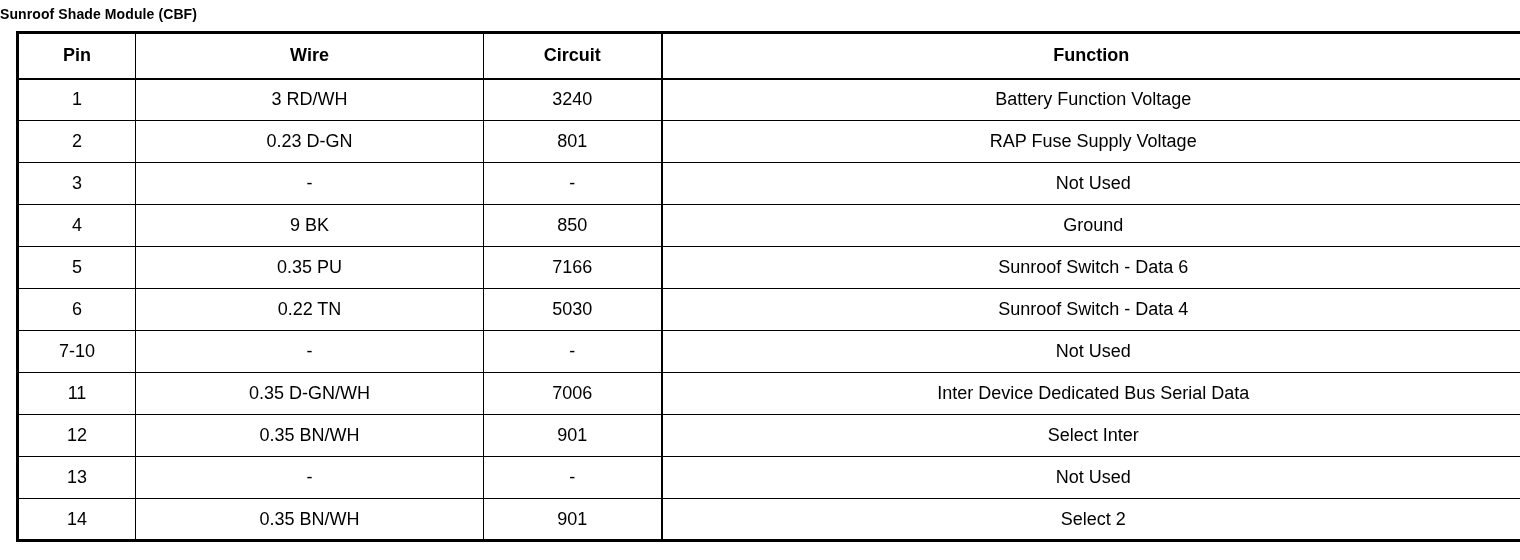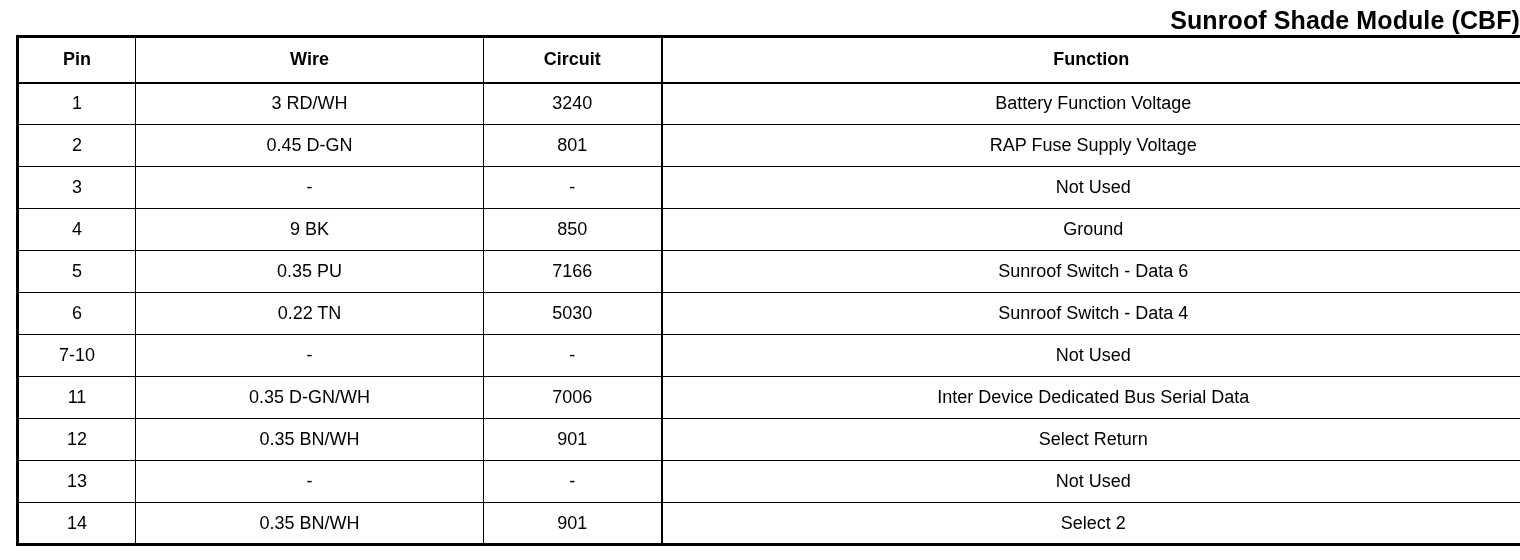--- a/index.html
+++ b/index.html
@@ -14,25 +14,26 @@
     color: #000000;
     overflow: hidden;
   }
   .page {
     width: 1520px;
     height: 560px;
     position: relative;
     box-sizing: border-box;
   }
   .doc-title {
-    text-align: right;
-    font-size: 25px;
+    text-align: left;
+    font-size: 14px;
     font-weight: bold;
     letter-spacing: 0.1px;
     padding-top: 6px;
+    padding-bottom: 9px;
   }
   .table-wrap {
     padding: 0 16px;
     box-sizing: border-box;
   }
   table.pinout {
     border-collapse: collapse;
     width: 1504px;
     table-layout: fixed;
     border: 3px solid #000000;
@@ -93,21 +94,21 @@
       </thead>
       <tbody>
         <tr>
           <td class="center">1</td>
           <td class="center">3 RD/WH</td>
           <td class="center">3240</td>
           <td class="left">Battery Function Voltage</td>
         </tr>
         <tr>
           <td class="center">2</td>
-          <td class="center">0.45 D-GN</td>
+          <td class="center">0.23 D-GN</td>
           <td class="center">801</td>
           <td class="left">RAP Fuse Supply Voltage</td>
         </tr>
         <tr>
           <td class="center">3</td>
           <td class="center">-</td>
           <td class="center">-</td>
           <td class="left">Not Used</td>
         </tr>
         <tr>
@@ -137,21 +138,21 @@
         <tr>
           <td class="center">11</td>
           <td class="center">0.35 D-GN/WH</td>
           <td class="center">7006</td>
           <td class="left">Inter Device Dedicated Bus Serial Data</td>
         </tr>
         <tr>
           <td class="center">12</td>
           <td class="center">0.35 BN/WH</td>
           <td class="center">901</td>
-          <td class="left">Select Return</td>
+          <td class="left">Select Inter</td>
         </tr>
         <tr>
           <td class="center">13</td>
           <td class="center">-</td>
           <td class="center">-</td>
           <td class="left">Not Used</td>
         </tr>
         <tr>
           <td class="center">14</td>
           <td class="center">0.35 BN/WH</td>

